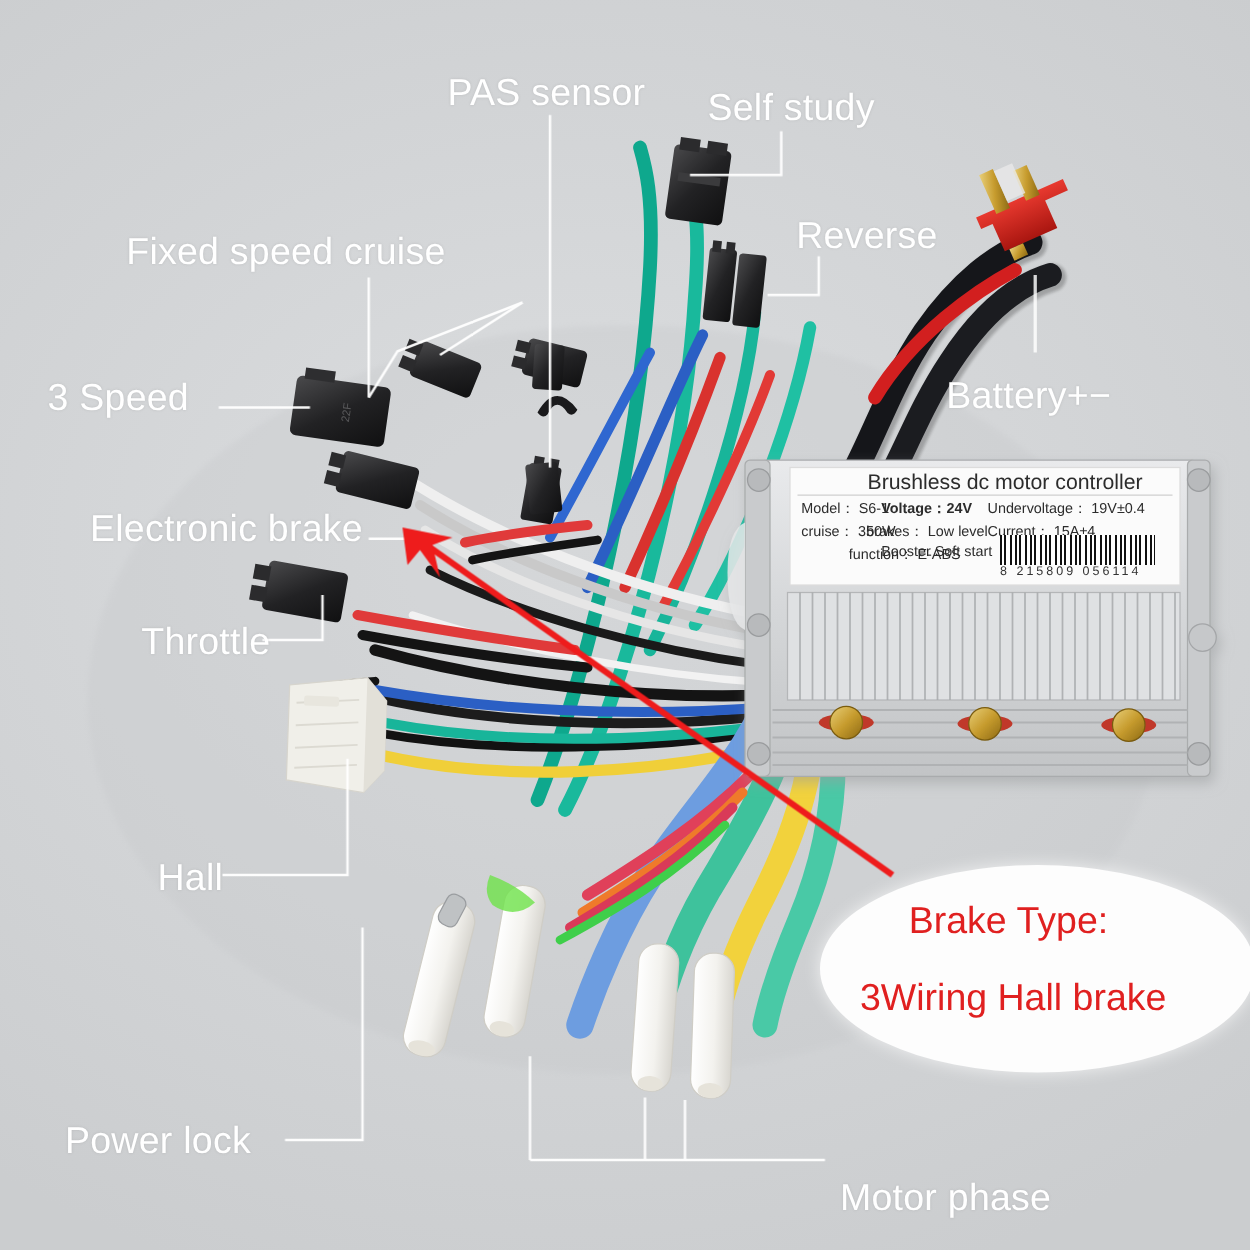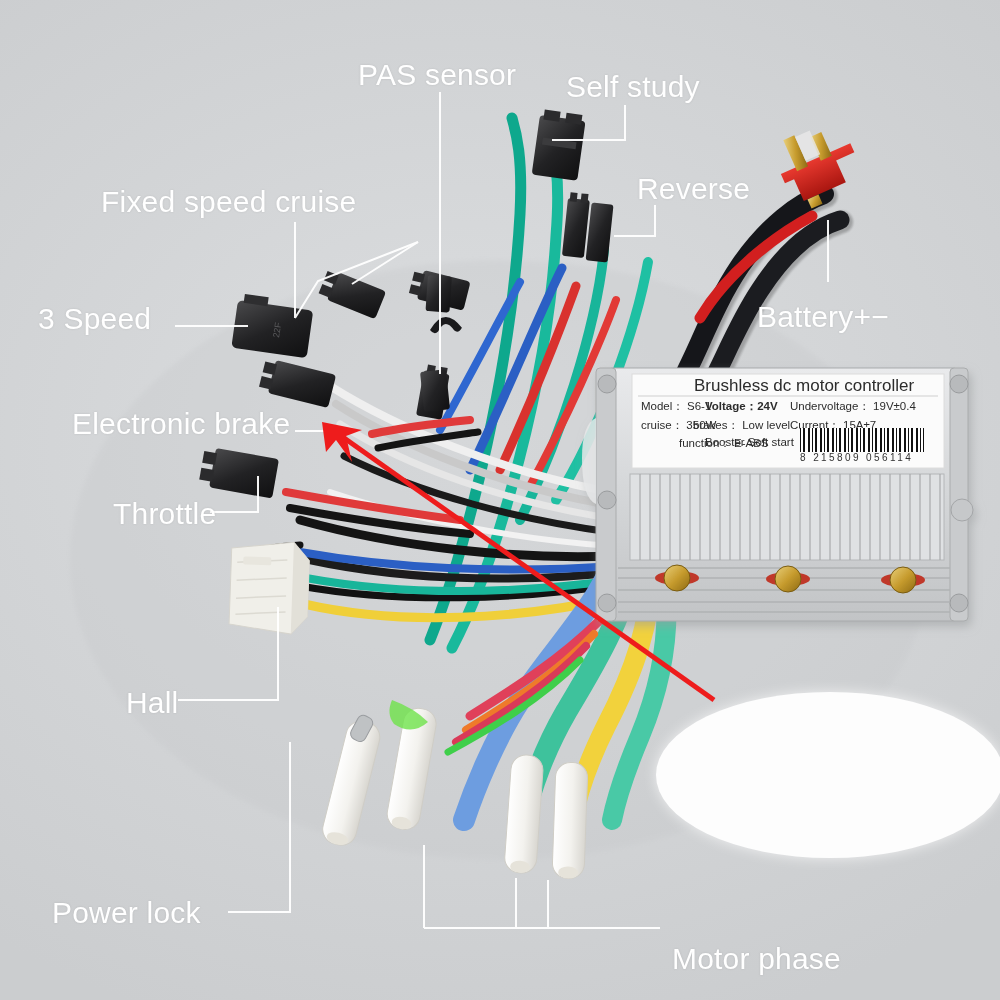--- a/index.html
+++ b/index.html
@@ -325,21 +325,21 @@
 
   <div>
     <div class="plabel" style="left:694px;top:376px;font-size:17px;">Brushless dc motor controller</div>
 
     <div class="plabel" style="left:641px;top:399px;font-size:11.5px;">Model：  S6-1</div>
     <div class="plabel" style="left:705px;top:399px;font-size:11.5px;font-weight:bold;">Voltage：24V</div>
     <div class="plabel" style="left:790px;top:399px;font-size:11.5px;">Undervoltage：  19V±0.4</div>
 
     <div class="plabel" style="left:641px;top:418px;font-size:11.5px;">cruise：  350W</div>
     <div class="plabel" style="left:673px;top:418px;font-size:11.5px;padding-left:20px;">brakes：  Low level</div>
-    <div class="plabel" style="left:790px;top:418px;font-size:11.5px;">Current：   15A±7</div>
+    <div class="plabel" style="left:790px;top:418px;font-size:11.5px;">Current：   15A±4</div>
 
     <div class="plabel" style="left:641px;top:436px;font-size:11.5px;margin-left:38px;">function：  E-ABS</div>
     <div class="plabel" style="left:705px;top:436px;font-size:11.5px;">Booster   Soft start</div>
 
     <div style="position:absolute;left:800px;top:428px;width:124px;height:24px;
                 background:repeating-linear-gradient(90deg,#111 0 1.5px,#fff 1.5px 3px,#111 3px 5px,#fff 5px 8px,#111 8px 10px,#fff 10px 12px);"></div>
     <div class="plabel" style="left:800px;top:452px;font-size:10px;letter-spacing:2.4px;color:#333;">8 215809 056114</div>
   </div>
 
   <div>
@@ -352,14 +352,16 @@
     <div class="lbl s30" style="left:72px;top:407px;">Electronic brake</div>
     <div class="lbl s30" style="left:113px;top:497px;">Throttle</div>
     <div class="lbl s30" style="left:126px;top:686px;">Hall</div>
     <div class="lbl s30" style="left:52px;top:896px;">Power lock</div>
     <div class="lbl s30" style="left:672px;top:942px;">Motor phase</div>
   </div>
 
   <div style="position:absolute;left:656px;top:692px;width:348px;height:166px;
               border-radius:50%;background:#fdfdfd;box-shadow:0 0 14px rgba(255,255,255,.7);">
   </div>
+  <div class="callout-text" style="left:727px;top:720px;">Brake Type:</div>
+  <div class="callout-text" style="left:688px;top:782px;">3Wiring Hall brake</div>
 
 </div>
 
 </body></html>

